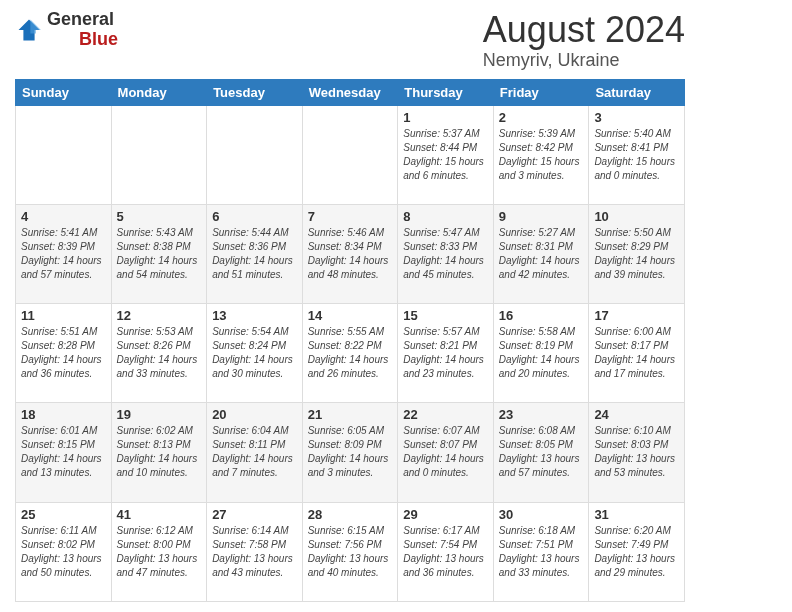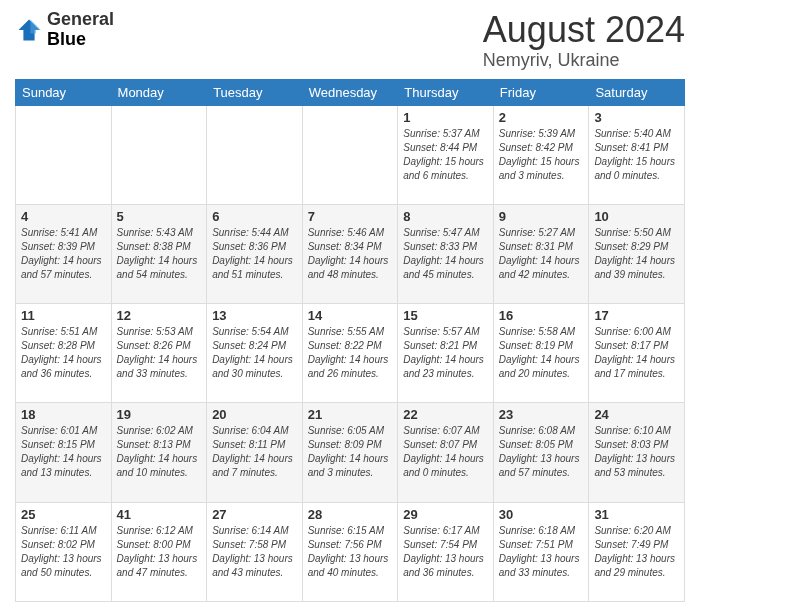--- a/index.html
+++ b/index.html
@@ -27,21 +27,21 @@
       display: flex;
       align-items: center;
       gap: 4px;
     }
     .logo-text {
       font-size: 18px;
       font-weight: bold;
       line-height: 1.1;
     }
     .logo-text span.general { color: #333; }
-    .logo-text span.blue { color: #000000; }
+    .logo-text span.blue { color: #b91c1c; margin-left: 32px; }
     .logo-icon {
       width: 28px;
       height: 28px;
     }
     .title-block {
       text-align: left;
     }
     .main-title {
       font-size: 36px;
       font-weight: 300;
@@ -59,21 +59,21 @@
       border-collapse: collapse;
       width: 100%;
       table-layout: fixed;
     }
     .calendar th {
       background-color: #2e7bbe;
       color: #fff;
       text-align: left;
       padding: 5px 6px;
       font-size: 13px;
-      font-weight: 400;
+      font-weight: 700;
       border: 1px solid #2e7bbe;
     }
     .calendar td {
       vertical-align: top;
       padding: 4px 5px;
       border: 1px solid #ddd;
       font-size: 10.5px;
       color: #333;
       background: #fff;
       height: 78px;

